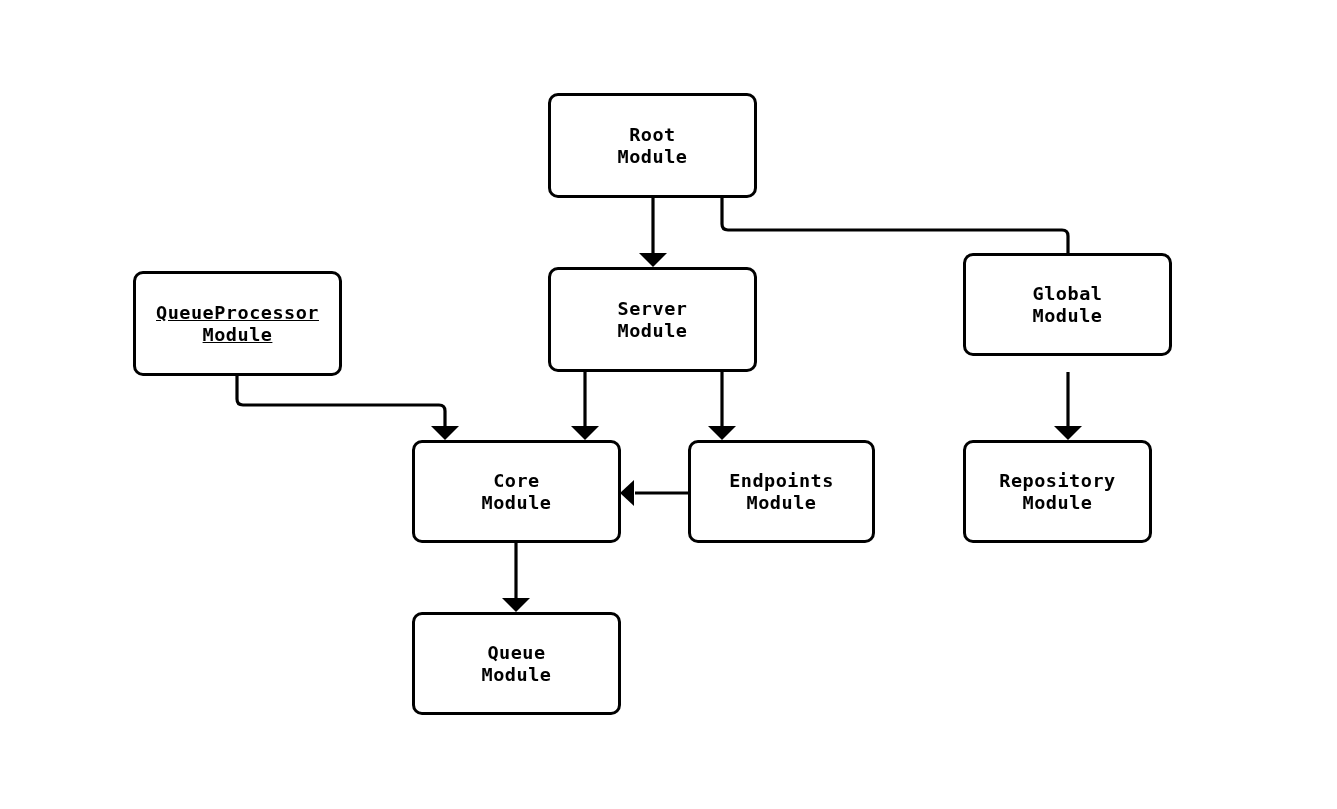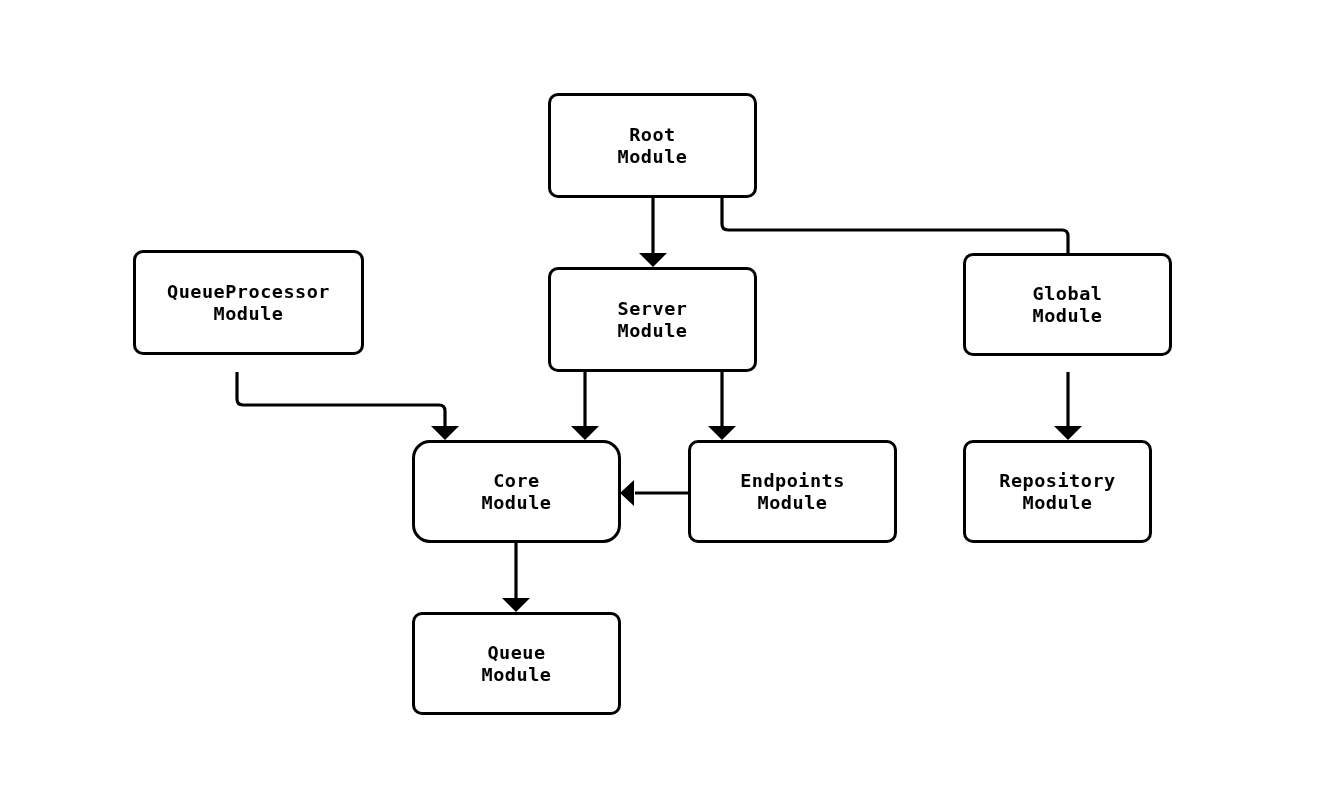--- a/index.html
+++ b/index.html
@@ -42,25 +42,25 @@
     justify-content: center;
     text-align: center;
     font-weight: bold;
     font-size: 18.5px;
     line-height: 22px;
     color: #000000;
     white-space: pre-line;
     letter-spacing: 0.5px;
   }
   .node-root           { left: 548px;  top: 93px;  width: 209px; height: 105px; }
-  .node-queueprocessor { left: 133px;  top: 250px; width: 231px; height: 105px; }
+  .node-queueprocessor { left: 133px;  top: 271px; width: 209px; height: 105px; text-decoration: underline; }
   .node-server         { left: 548px;  top: 267px; width: 209px; height: 105px; text-align: right; }
   .node-global         { left: 963px;  top: 253px; width: 209px; height: 103px; }
-  .node-core           { left: 412px;  top: 440px; width: 209px; height: 103px; border-radius: 18px; }
-  .node-endpoints      { left: 688px;  top: 440px; width: 209px; height: 103px; }
+  .node-core           { left: 412px;  top: 440px; width: 209px; height: 103px; }
+  .node-endpoints      { left: 688px;  top: 440px; width: 187px; height: 103px; }
   .node-repository     { left: 963px;  top: 440px; width: 189px; height: 103px; }
   .node-queue          { left: 412px;  top: 612px; width: 209px; height: 103px; }
 </style>
 </head>
 <body>
 
 <div class="canvas">
 
   <svg class="edges-layer" width="1337" height="809" viewBox="0 0 1337 809" xmlns="http://www.w3.org/2000/svg">
 

